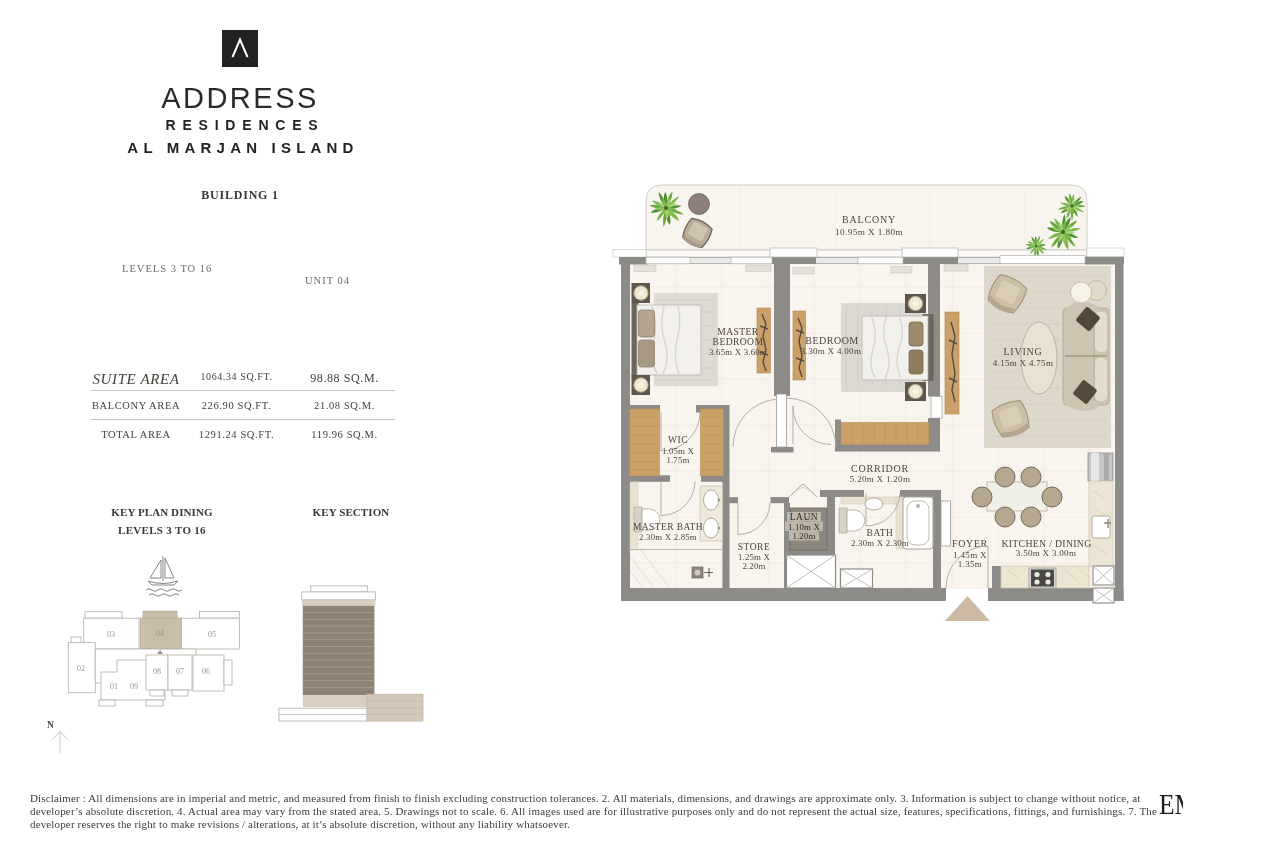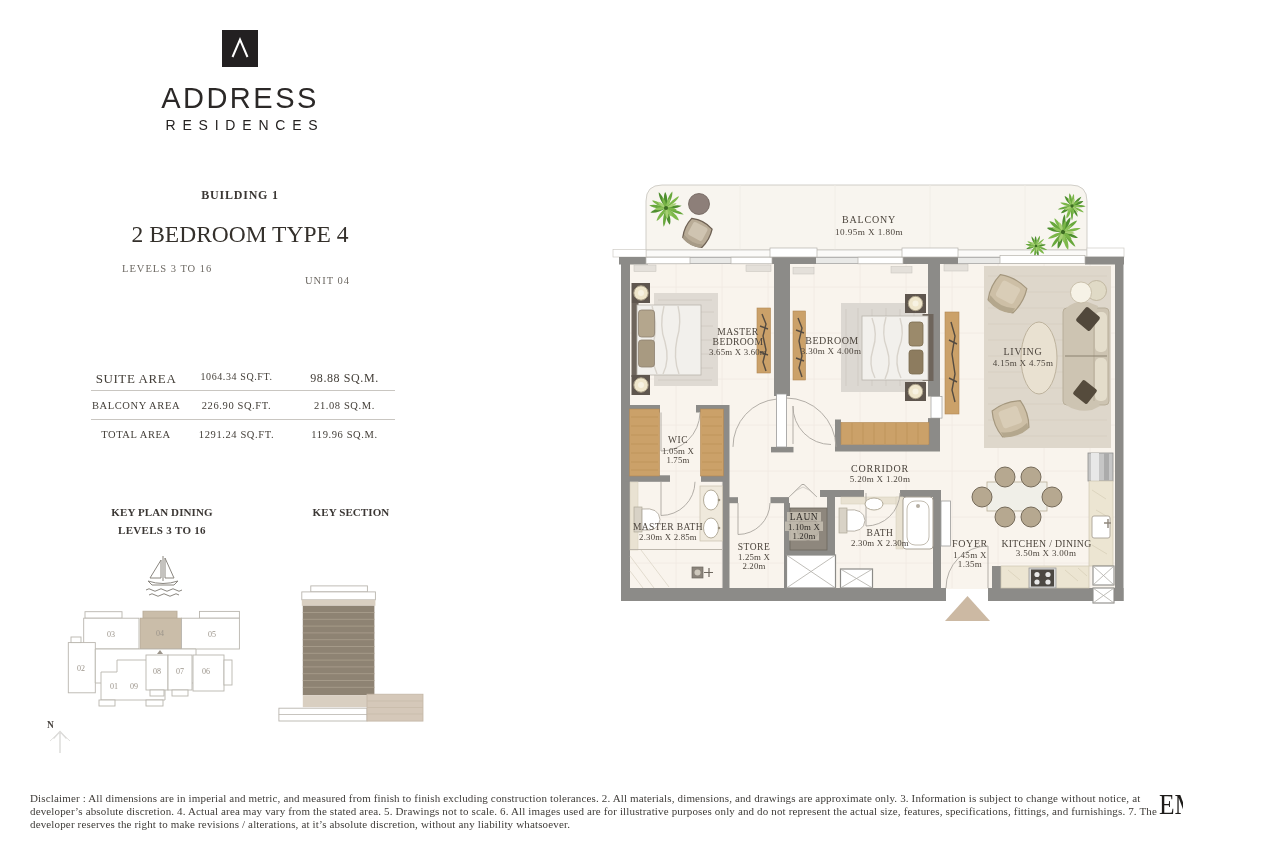--- a/index.html
+++ b/index.html
@@ -13,34 +13,34 @@
 <div id="page">
 
   <div class="abs" style="left:222px;top:30px;width:36px;height:37px;background:#232021;"></div>
 
   <svg class="abs" style="left:222px;top:30px;" width="36" height="37" viewBox="0 0 36 37">
     <path d="M10.5 27 L18 9.5 L25.5 27" fill="none" stroke="#ffffff" stroke-width="2.0"></path>
   </svg>
 
   <div class="abs ctr" style="left:120px;top:82px;width:240px;font-family:'Liberation Sans',sans-serif;font-size:29px;letter-spacing:2.5px;color:#2b2827;font-weight:400;">ADDRESS</div>
 
-  <div class="abs ctr" style="left:125px;top:117px;width:240px;font-family:'Liberation Sans',sans-serif;font-size:14px;letter-spacing:6.8px;color:#252221;font-weight:400;">RESIDENCES</div>
-
+  <div class="abs ctr" style="left:125px;top:117px;width:240px;font-family:'Liberation Sans',sans-serif;font-size:14px;letter-spacing:6.8px;color:#252221;font-weight:700;">RESIDENCES</div>
+
+  <div class="abs ctr" style="left:113px;top:139px;width:260px;font-family:'Liberation Sans',sans-serif;font-size:15px;letter-spacing:5.2px;color:#252221;font-weight:700;">AL MARJAN ISLAND</div>
 
   <div class="abs ctr" style="left:120px;top:188px;width:240px;font-size:12px;letter-spacing:0.8px;color:#3b3734;font-weight:700;">BUILDING 1</div>
 
-  <div class="abs ctr" style="left:90px;top:221px;width:300px;font-size:23.5px;letter-spacing:0px;color:#34302b;">2 BEDROOM TYPE 4</div>
 
   <div class="abs" style="left:122px;top:263px;font-size:10.5px;letter-spacing:1.0px;color:#6e6a64;">LEVELS 3 TO 16</div>
 
   <div class="abs" style="left:305px;top:263px;font-size:10.5px;letter-spacing:1.0px;color:#6e6a64;margin-top:12px;">UNIT 04</div>
 
   <div class="abs" style="left:0;top:0;">
 
-    <div class="abs ctr" style="left:86px;top:371px;width:100px;font-size:13px;letter-spacing:0.6px;color:#45403a;">SUITE AREA</div>
+    <div class="abs ctr" style="left:86px;top:371px;width:100px;font-size:15px;letter-spacing:0.6px;color:#45403a;font-style:italic;">SUITE AREA</div>
     <div class="abs ctr" style="left:186px;top:371px;width:101px;font-size:10px;letter-spacing:0.6px;color:#45403a;text-align:center;">1064.34 SQ.FT.</div>
     <div class="abs ctr" style="left:294px;top:371px;width:101px;font-size:12px;letter-spacing:0.6px;color:#45403a;">98.88 SQ.M.</div>
 
     <div class="abs" style="left:91px;top:390px;width:304px;height:1px;background:#c9c6c1;"></div>
 
     <div class="abs ctr" style="left:86px;top:400px;width:100px;font-size:10.5px;letter-spacing:0.6px;color:#45403a;">BALCONY AREA</div>
     <div class="abs ctr" style="left:186px;top:400px;width:101px;font-size:10.5px;letter-spacing:0.6px;color:#45403a;">226.90 SQ.FT.</div>
     <div class="abs ctr" style="left:294px;top:400px;width:101px;font-size:10.5px;letter-spacing:0.6px;color:#45403a;">21.08 SQ.M.</div>
 
     <div class="abs" style="left:91px;top:419px;width:304px;height:1px;background:#c9c6c1;"></div>

